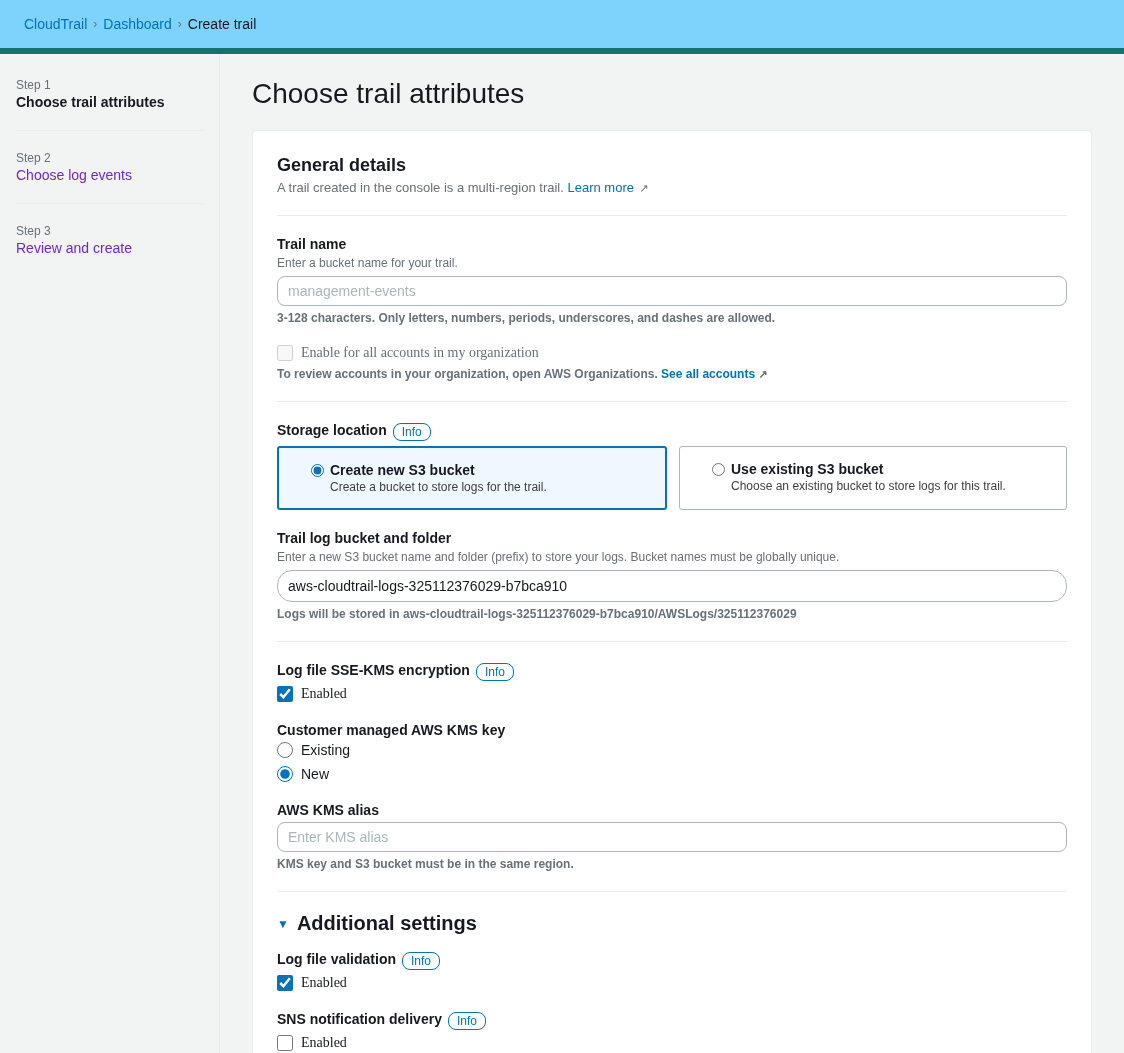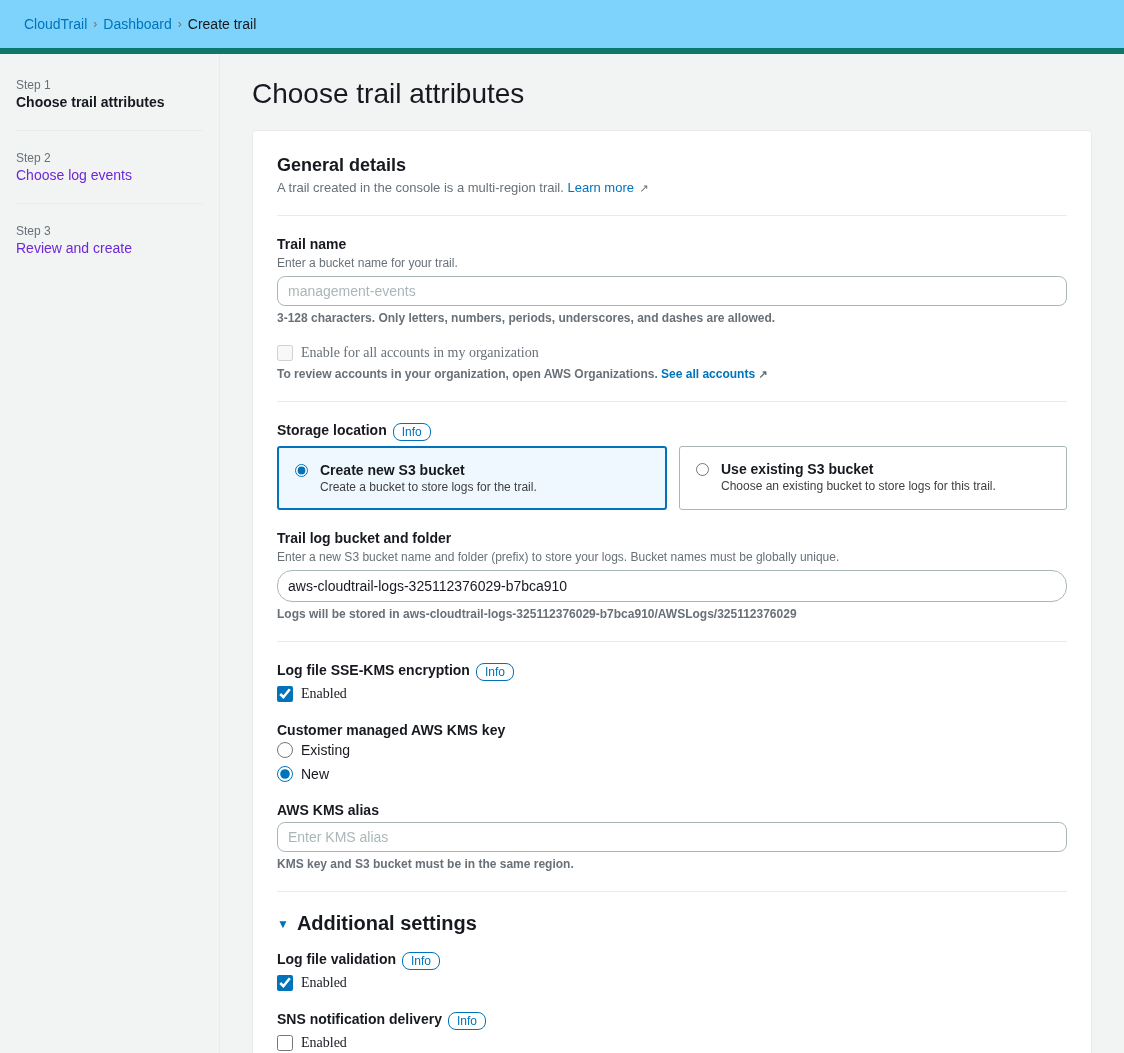--- a/index.html
+++ b/index.html
@@ -178,25 +178,25 @@
     }
     .radio-options {
       display: flex;
       gap: 12px;
       margin-bottom: 16px;
     }
     .radio-card {
       flex: 1;
       border: 1px solid #aab7b8;
       border-radius: 3px;
-      padding: 14px 16px;
+      padding: 14px 32px;
       cursor: pointer;
       display: flex;
       align-items: flex-start;
-      gap: 12px;
+      gap: 6px;
       background: #fff;
     }
     .radio-card.selected {
       border: 2px solid #0073bb;
       background: #f0f8ff;
     }
     .radio-card input[type="radio"] {
       margin-top: 2px;
       accent-color: #0073bb;
       cursor: pointer;

